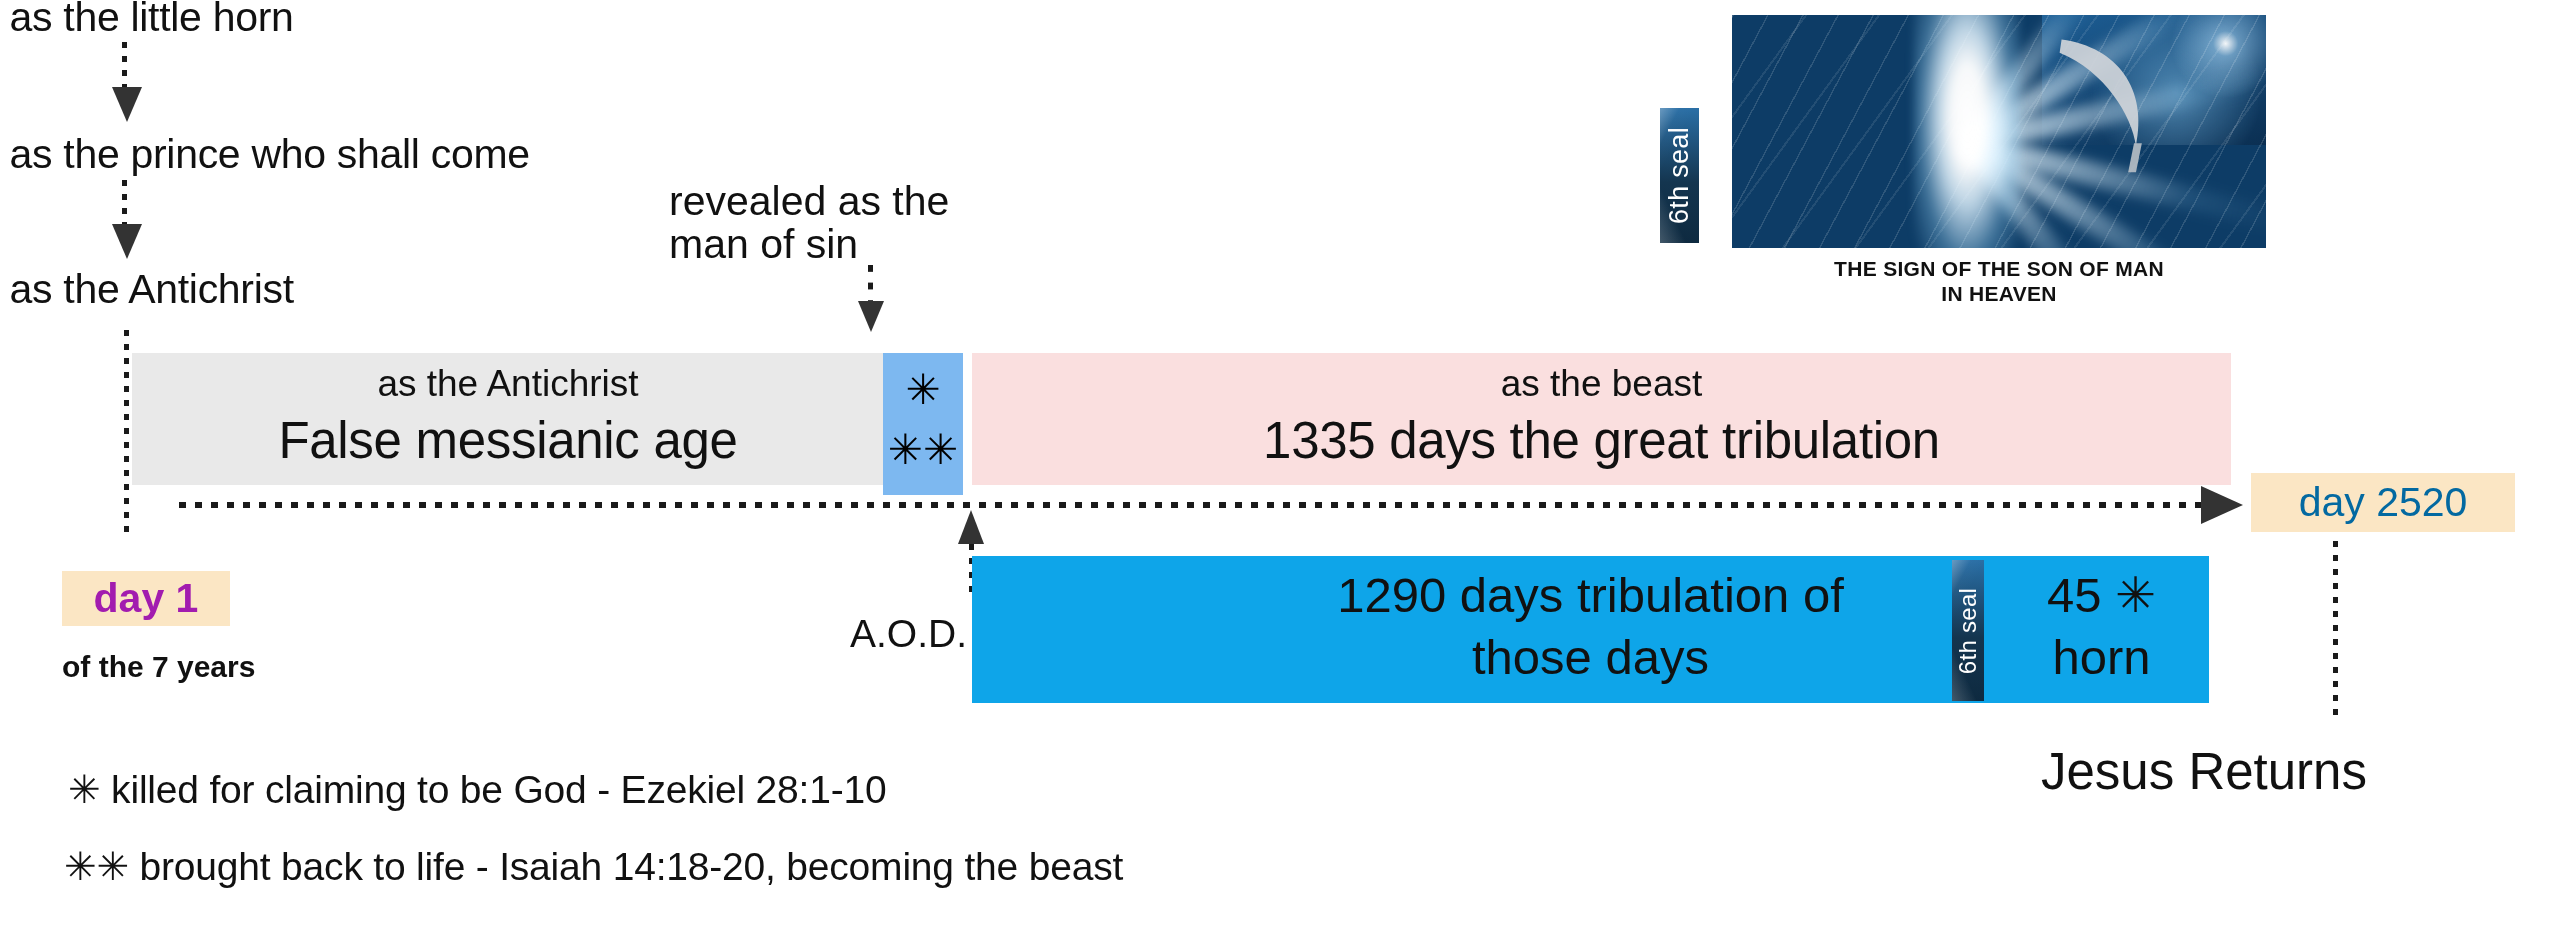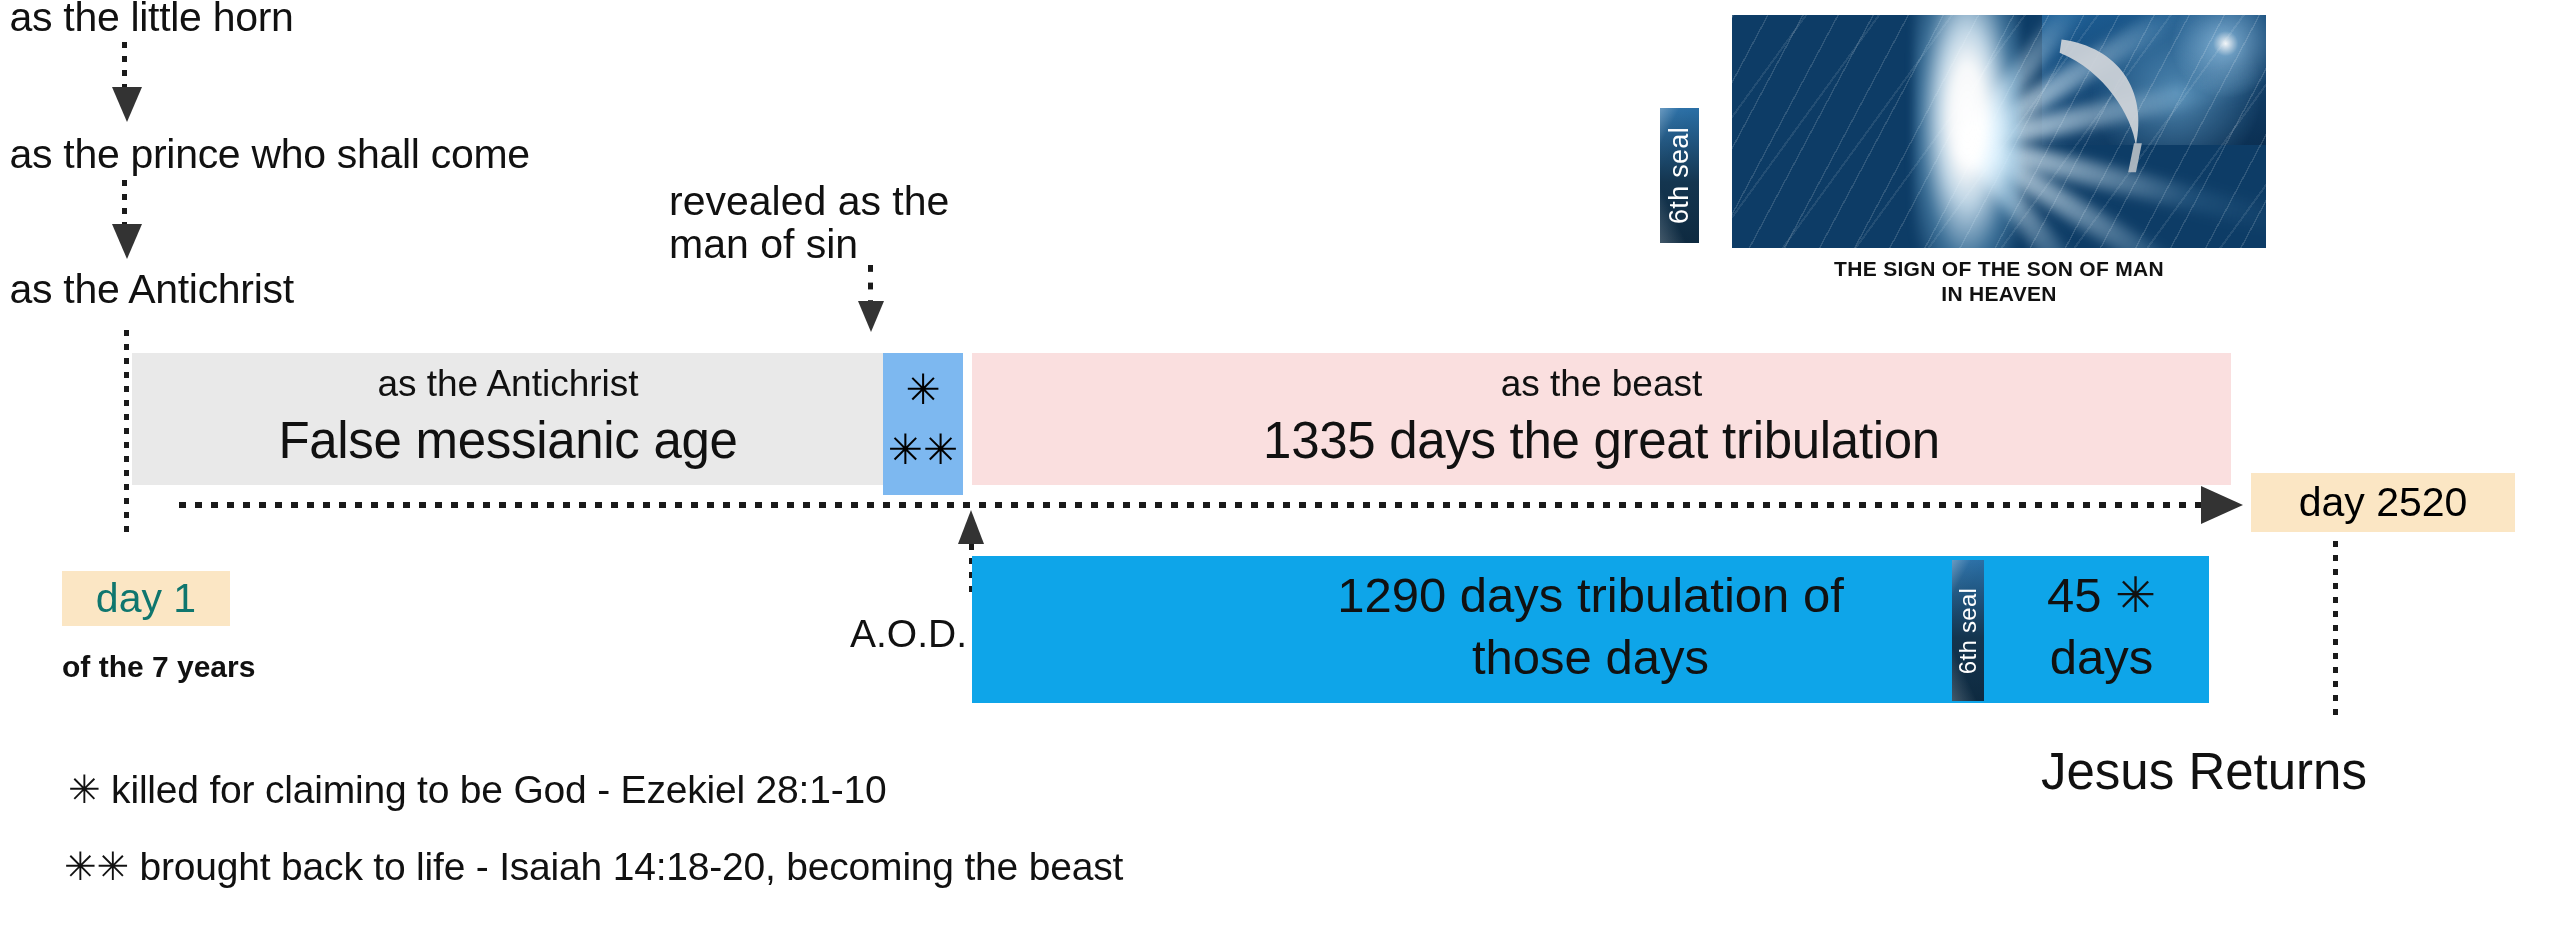--- a/index.html
+++ b/index.html
@@ -115,28 +115,28 @@
     transform: rotate(-90deg);
     white-space: nowrap;
     font-size: 27px;
     letter-spacing: 0.3px;
   }
   .seal-chip.small span { font-size: 24px; }
 
   
   .cream {
     background: #fbe6c4;
-    color: #000000;
+    color: #0369a1;
     display: flex;
     align-items: center;
     justify-content: center;
     font-size: 41px;
     white-space: nowrap;
   }
-  .cream.dark-text { color: #0f766e; }
+  .cream.dark-text { color: #a21caf; font-weight: bold; }
 
   
   .sky {
     overflow: hidden;
     background: #0d3c66;
     position: relative;
   }
   .sky .galaxy {
     position: absolute;
     right: 0; top: 0;
@@ -298,21 +298,21 @@
     <div class="bar-caption cap-lav" style="top:10.8px;">1290 days tribulation of</div>
     <div class="bar-caption cap-lav" style="top:73px;">those days</div>
   </div>
 
   <div class="abs seal-chip small" style="left:1952px; top:560px; width:32px; height:141px;">
     <span>6th seal</span>
   </div>
 
   <div class="abs" style="left:1994px; top:556px; width:215px; height:167px; text-align:center;">
     <div style="position:absolute; left:0; right:0; top:10.8px; font-size:49px; color:#111;">45 ✳</div>
-    <div style="position:absolute; left:0; right:0; top:73px; font-size:49px; color:#111;">days</div>
+    <div style="position:absolute; left:0; right:0; top:73px; font-size:49px; color:#111;">horn</div>
   </div>
 
   <div class="abs cream dark-text" style="left:62px; top:571px; width:168px; height:55px;">
     <span>day 1</span>
   </div>
   <div class="abs bold-note" style="left:62px; top:650px;">of the 7 years</div>
 
   <div class="abs big-note" style="left:2041px; top:742px;">Jesus Returns</div>
 
   <div class="abs foot" style="left:68px; top:767px;">✳  killed for claiming to be God - Ezekiel 28:1-10</div>

